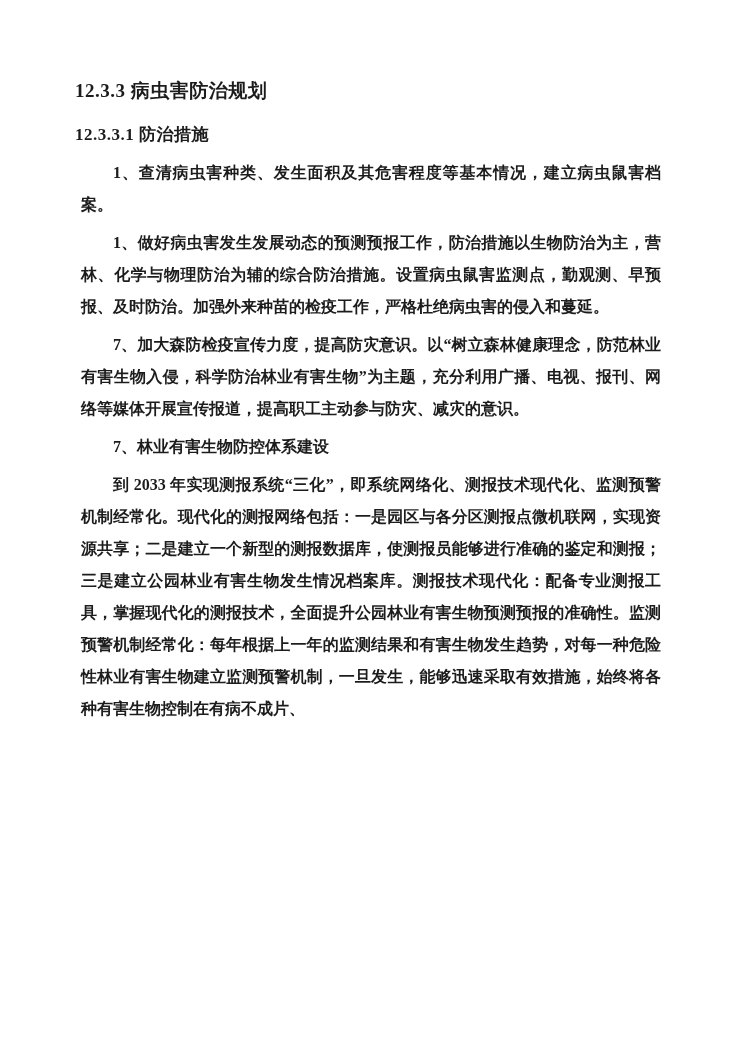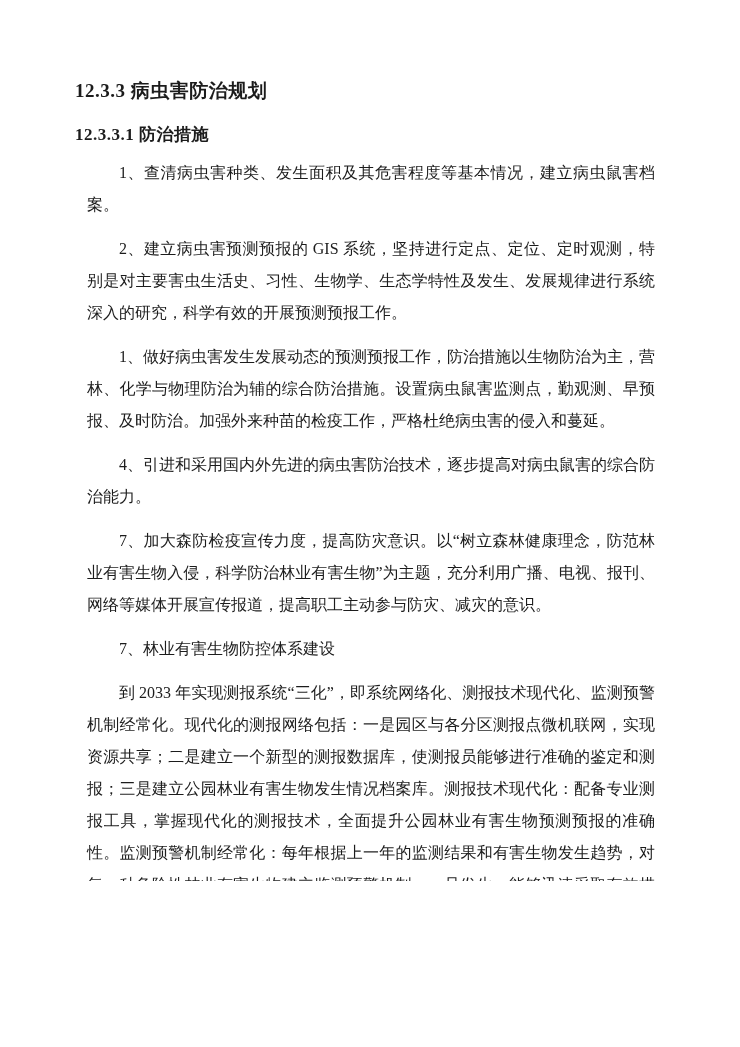--- a/index.html
+++ b/index.html
@@ -27,26 +27,27 @@
     letter-spacing: 0.5px;
   }
   .subsection-heading {
     margin: 23px 0 12px 0;
     font-size: 17px;
     line-height: 20px;
     font-weight: bold;
     letter-spacing: 0.5px;
   }
   .body-text p {
-    margin: 12px;
+    margin: 6px;
     font-size: 16px;
     line-height: 32px;
     text-align: justify;
     text-justify: inter-character;
     text-indent: 2em;
+    font-weight: bold;
   }
   .page-footer {
     position: absolute;
     left: 0;
     right: 0;
     top: 963px;
     text-align: center;
     font-size: 13px;
     line-height: 16px;
     color: #1c1c1c;
@@ -55,22 +56,20 @@
 </head>
 <body>
 
 <div class="page">
   <h1 class="section-heading">12.3.3 病虫害防治规划</h1>
 
   <h2 class="subsection-heading">12.3.3.1 防治措施</h2>
 
   <div class="body-text">
     <p>1、查清病虫害种类、发生面积及其危害程度等基本情况，建立病虫鼠害档案。</p>
-    <p>2、建立病虫害预测预报的 GIS 系统，坚持进行定点、定位、定时观测，特别是对主要害虫生活史、习性、生物学、生态学特性及发生、发展规律进行系统深入的研究，科学有效的开展预测预报工作。</p>
     <p>1、做好病虫害发生发展动态的预测预报工作，防治措施以生物防治为主，营林、化学与物理防治为辅的综合防治措施。设置病虫鼠害监测点，勤观测、早预报、及时防治。加强外来种苗的检疫工作，严格杜绝病虫害的侵入和蔓延。</p>
-    <p>4、引进和采用国内外先进的病虫害防治技术，逐步提高对病虫鼠害的综合防治能力。</p>
     <p>7、加大森防检疫宣传力度，提高防灾意识。以“树立森林健康理念，防范林业有害生物入侵，科学防治林业有害生物”为主题，充分利用广播、电视、报刊、网络等媒体开展宣传报道，提高职工主动参与防灾、减灾的意识。</p>
     <p>7、林业有害生物防控体系建设</p>
     <p>到 2033 年实现测报系统“三化”，即系统网络化、测报技术现代化、监测预警机制经常化。现代化的测报网络包括：一是园区与各分区测报点微机联网，实现资源共享；二是建立一个新型的测报数据库，使测报员能够进行准确的鉴定和测报；三是建立公园林业有害生物发生情况档案库。测报技术现代化：配备专业测报工具，掌握现代化的测报技术，全面提升公园林业有害生物预测预报的准确性。监测预警机制经常化：每年根据上一年的监测结果和有害生物发生趋势，对每一种危险性林业有害生物建立监测预警机制，一旦发生，能够迅速采取有效措施，始终将各种有害生物控制在有病不成片、</p>
   </div>
 
   <div class="page-footer">95</div>
 </div>
 
 </body></html>

